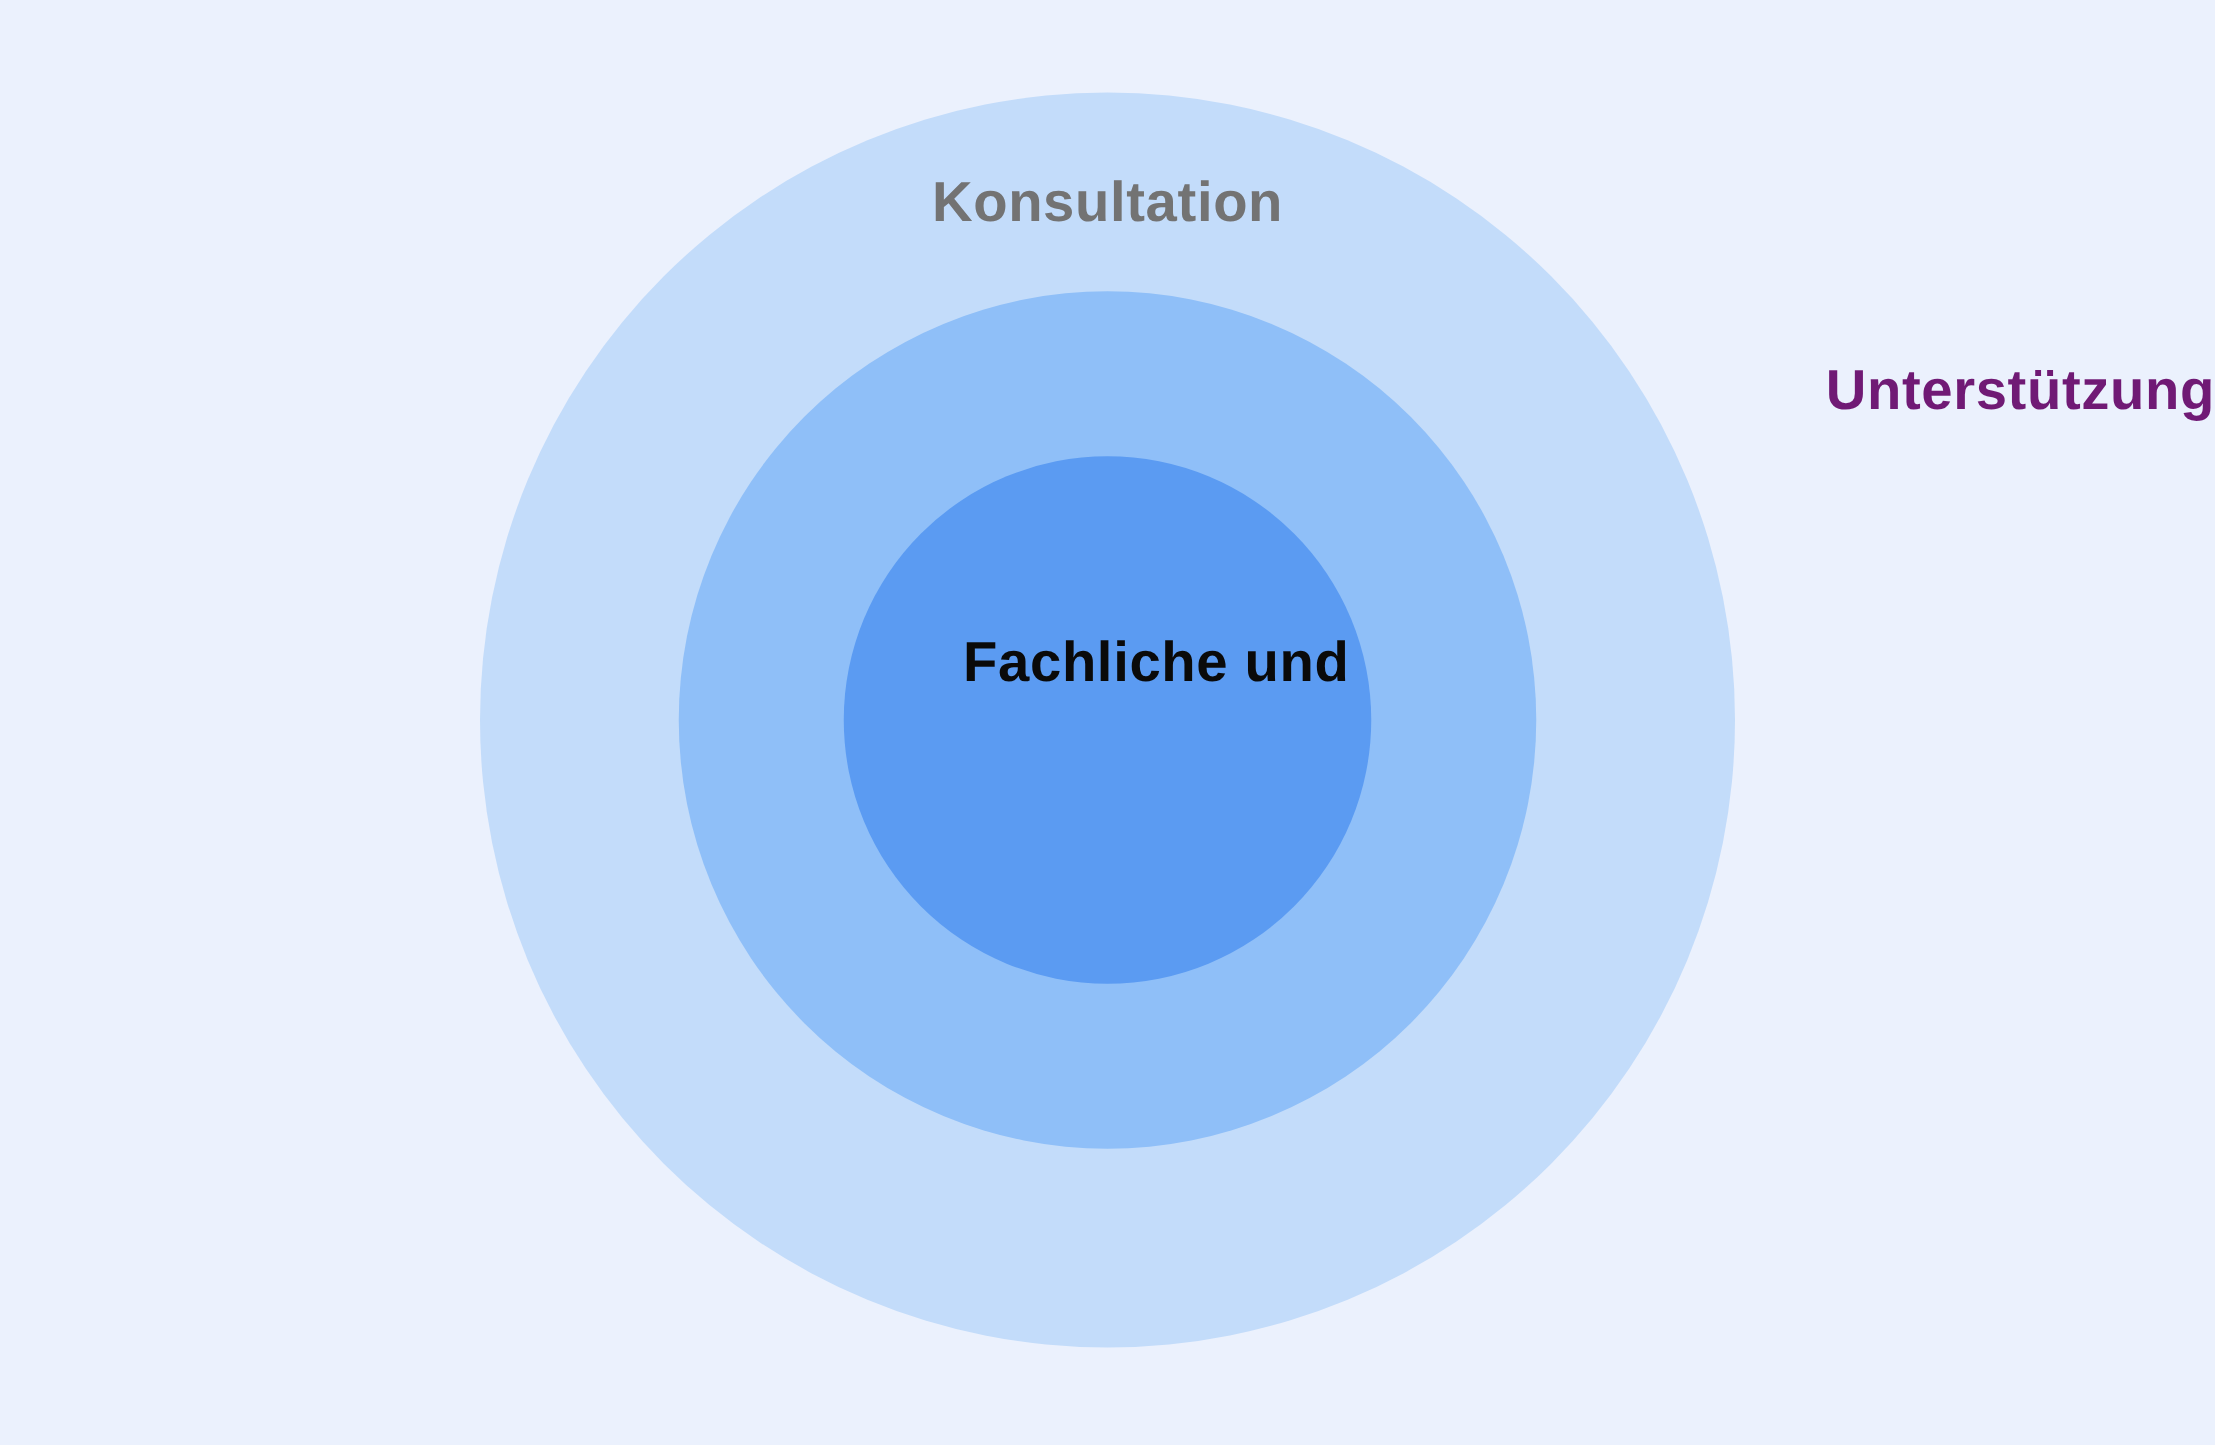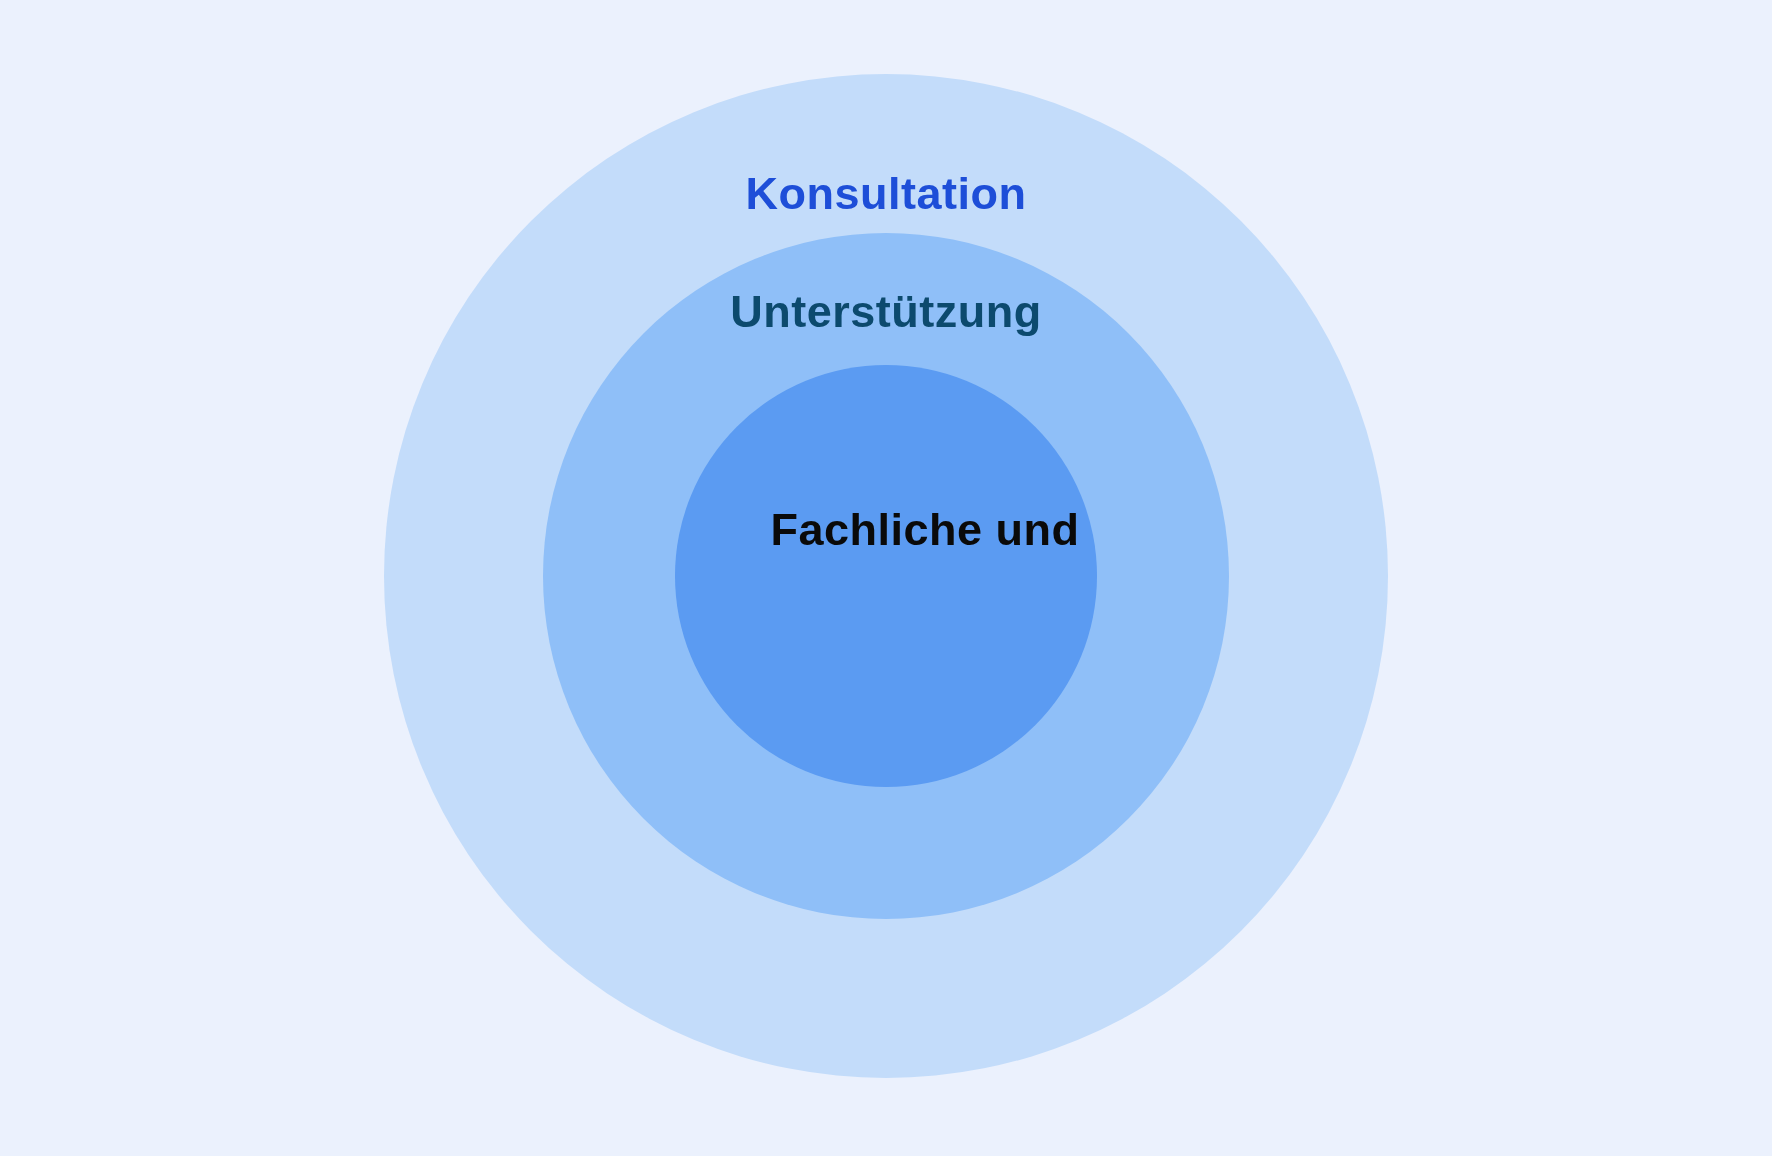--- a/index.html
+++ b/index.html
@@ -68,21 +68,21 @@
 <body>
 
 <div class="page" style="background-color: rgb(235, 241, 253);">
 
   <div class="circle circle-outer" style="background-color: rgb(195, 220, 250);"></div>
 
   <div class="circle circle-middle" style="background-color: rgb(143, 191, 248);"></div>
 
   <div class="circle circle-inner" style="background-color: rgb(91, 155, 242);"></div>
 
-  <div class="ring-label label-outer" style="color: #1d4ed8; margin-top: 32px;">Konsultation</div>
+  <div class="ring-label label-outer" style="color: #737373;">Konsultation</div>
 
-  <div class="ring-label label-middle" style="color: #0c4a6e;">Unterstützung</div>
+  <div class="ring-label label-middle" style="color: #701a75; text-align: right;">Unterstützung</div>
 
   <div class="ring-label label-inner" style="color: rgb(10, 10, 10);">
     <span class="line">Fachliche und</span>
   </div>
 
 </div>
 
 </body></html>

